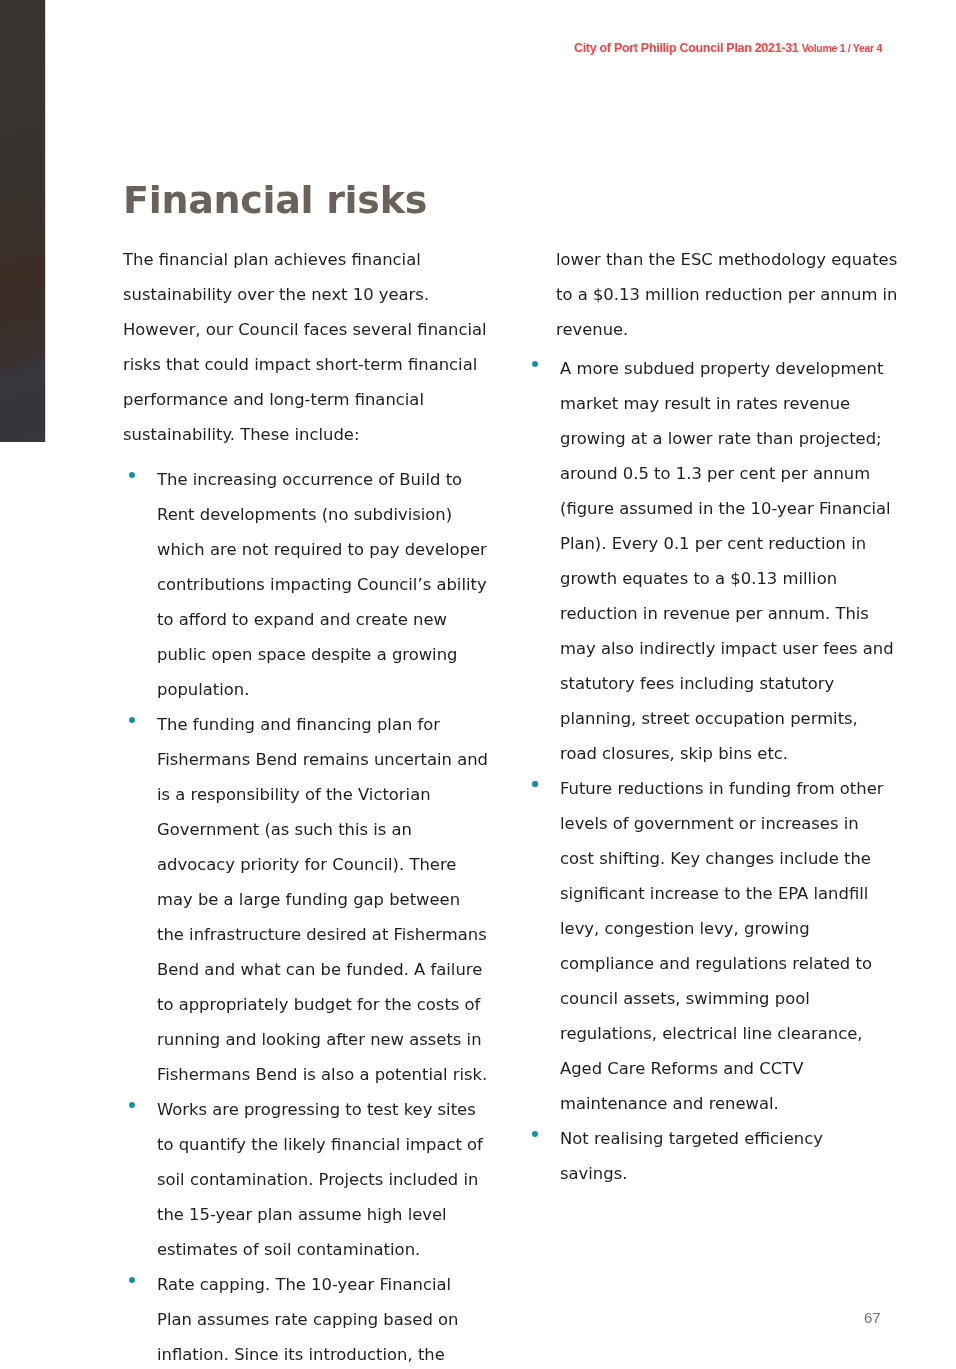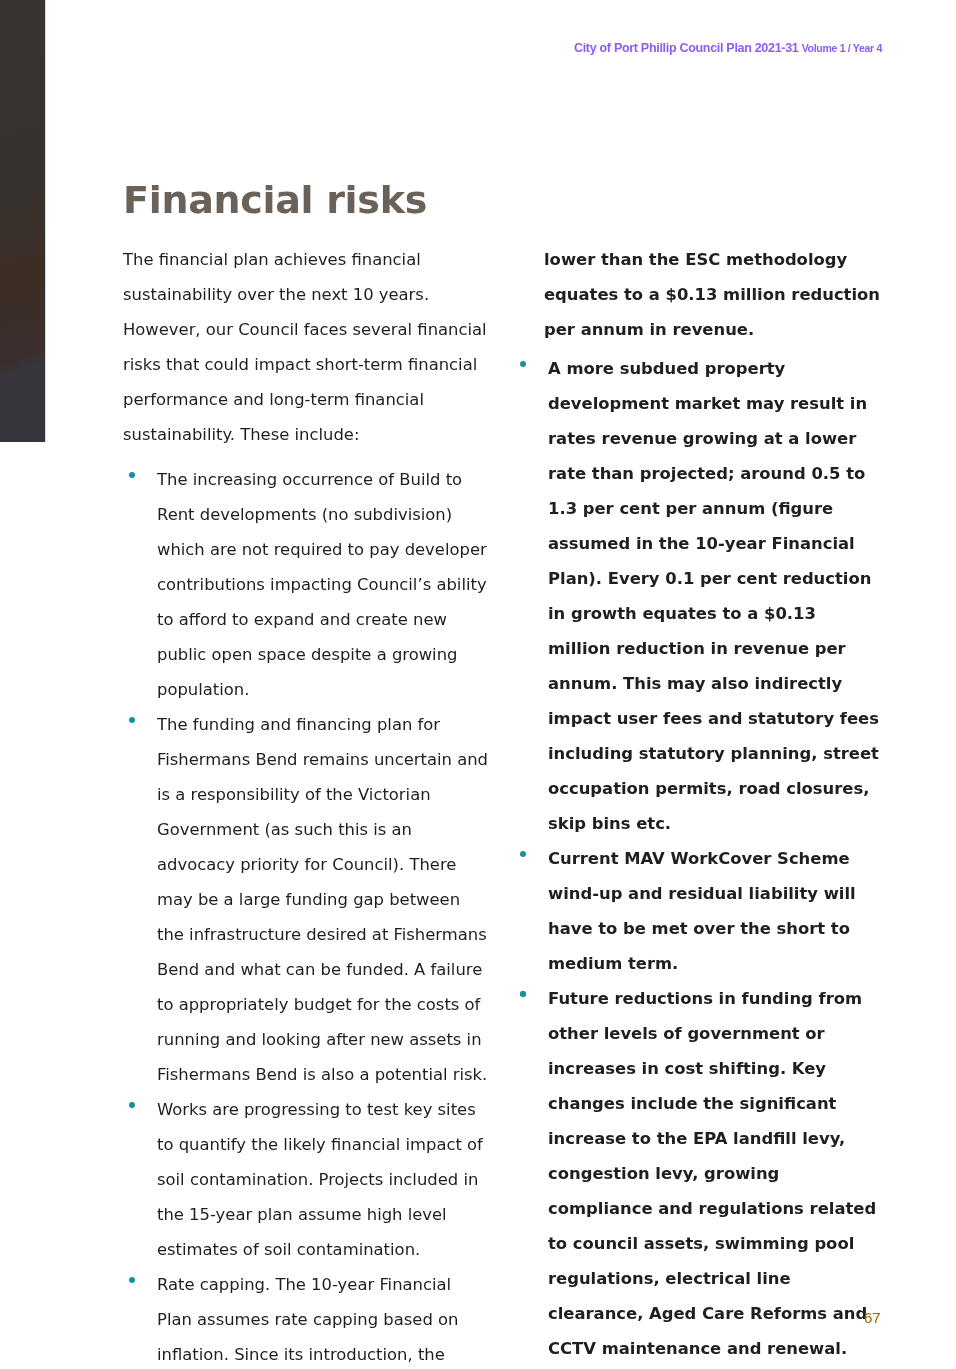--- a/index.html
+++ b/index.html
@@ -30,21 +30,21 @@
       width: 45px; height: 442px;
       background: linear-gradient(160deg, rgba(255,255,255,0) 0%, rgba(255,255,255,0) 55%, rgba(60,40,30,0.35) 60%, rgba(60,40,30,0.35) 80%, rgba(55,53,62,0.6) 82%);
     }
     .header {
       position: absolute;
       right: 74px;
       top: 41px;
       font-family: "Liberation Sans Narrow", "Liberation Sans", sans-serif;
       font-size: 12.5px;
       font-weight: bold;
-      color: #8b5cf6;
+      color: #ef4444;
       letter-spacing: -0.3px;
       white-space: nowrap;
     }
     .header .sub {
       font-size: 10.5px;
     }
     .page-title {
       position: absolute;
       left: 123px;
       top: 178px;
@@ -57,21 +57,21 @@
       text-align: center;
     }
     .col {
       position: absolute;
       top: 242px;
       font-size: 16.4px;
       line-height: 35px;
       color: #1f1f1f;
     }
     .col-left { left: 123px; width: 372px; }
-    .col-right { left: 514px; width: 372px; font-weight: bold; }
+    .col-right { left: 526px; width: 372px; }
     .intro {
       margin: 0 0 10px 0;
     }
     ul.risks {
       list-style: none;
       margin: 4px;
       padding: 0;
     }
     ul.risks li {
       position: relative;
@@ -89,21 +89,21 @@
     .continuation {
       padding-left: 30px;
       margin: 0;
     }
     .page-number {
       position: absolute;
       left: 864px;
       top: 1309px;
       font-family: "Liberation Sans", sans-serif;
       font-size: 15px;
-      color: #a16207;
+      color: #737373;
     }
   </style>
 </head>
 <body>
 
 <div class="side-band">
   <div class="facet1"></div>
 </div>
 
 <div class="header">
@@ -137,25 +137,25 @@
 
 <div class="col col-right">
   <p class="continuation">lower than the ESC methodology equates to a $0.13 million reduction per annum in revenue.</p>
   <ul class="risks">
     <li>
       <span class="bullet"></span>
       <span>A more subdued property development market may result in rates revenue growing at a lower rate than projected; around 0.5 to 1.3 per cent per annum (figure assumed in the 10-year Financial Plan). Every 0.1 per cent reduction in growth equates to a $0.13 million reduction in revenue per annum. This may also indirectly impact user fees and statutory fees including statutory planning, street occupation permits, road closures, skip bins etc.</span>
     </li>
     <li>
       <span class="bullet"></span>
-      <span>Current MAV WorkCover Scheme wind-up and residual liability will have to be met over the short to medium term.</span>
-    </li>
-    <li>
-      <span class="bullet"></span>
     </li>
     <li>
       <span class="bullet"></span>
       <span>Future reductions in funding from other levels of government or increases in cost shifting. Key changes include the significant increase to the EPA landfill levy, congestion levy, growing compliance and regulations related to council assets, swimming pool regulations, electrical line clearance, Aged Care Reforms and CCTV maintenance and renewal.</span>
+    </li>
+    <li>
+      <span class="bullet"></span>
+      <span>Not realising targeted efficiency savings.</span>
     </li>
   </ul>
 </div>
 
 <div class="page-number">67</div>
 
 </body></html>

